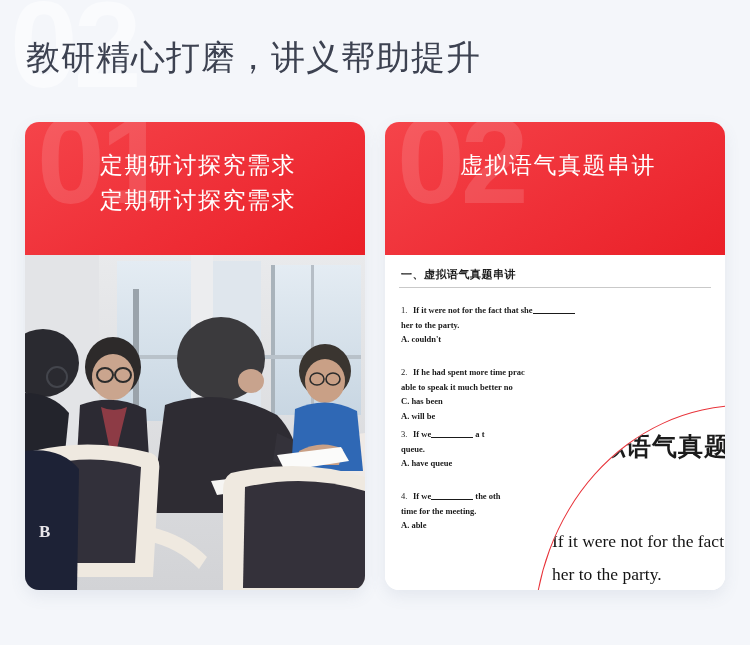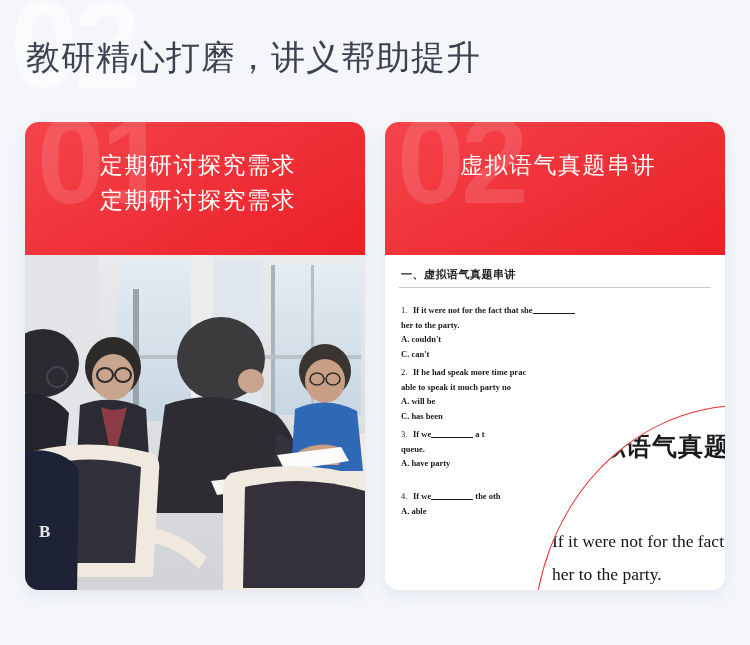--- a/index.html
+++ b/index.html
@@ -195,47 +195,47 @@
       <div class="doc-inner">
         <div class="doc-heading">一、虚拟语气真题串讲</div>
         <div class="doc-rule"></div>
 
         <div class="q" style="top:48px">
           <span class="num">1.</span>
           <span class="body">
             <span>If it were not for the fact that she</span><span class="blank"></span>
             <span class="opt">her to the party.</span>
             <span class="opt">A. couldn't</span>
-            <span class="opt">C. can't</span>
           </span>
         </div>
 
         <div class="q" style="top:110px">
           <span class="num">2.</span>
           <span class="body">
-            <span>If he had speak more time prac</span>
-            <span class="opt">able to speak it much party no</span>
+            <span>If he had spent more time prac</span>
+            <span class="opt">able to speak it much better no</span>
+            <span class="opt">C. has been</span>
             <span class="opt">A. will be</span>
-            <span class="opt">C. has been</span>
           </span>
         </div>
 
         <div class="q" style="top:172px">
           <span class="num">3.</span>
           <span class="body">
             <span>If we</span><span class="blank"></span> <span>a t</span>
             <span class="opt">queue.</span>
-            <span class="opt">A. have party</span>
+            <span class="opt">A. have queue</span>
           </span>
         </div>
 
         <div class="q" style="top:234px">
           <span class="num">4.</span>
           <span class="body">
             <span>If we</span><span class="blank"></span> <span>the oth</span>
+            <span class="opt">time for the meeting.</span>
             <span class="opt">A. able</span>
           </span>
         </div>
 
         <div class="lens">
           <div class="lens-content">
             <div class="lens-dash"></div>
             <div class="lens-heading">虚拟语气真题串讲</div>
 
             <div class="lq" style="top:90px">

